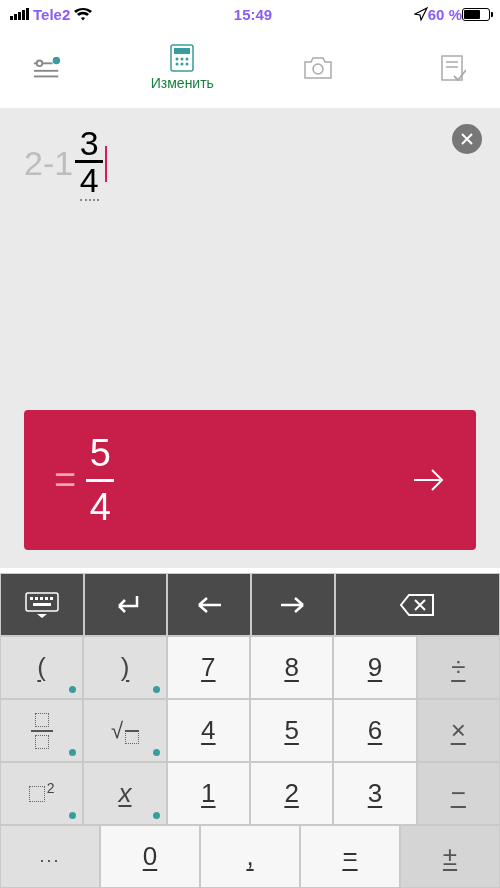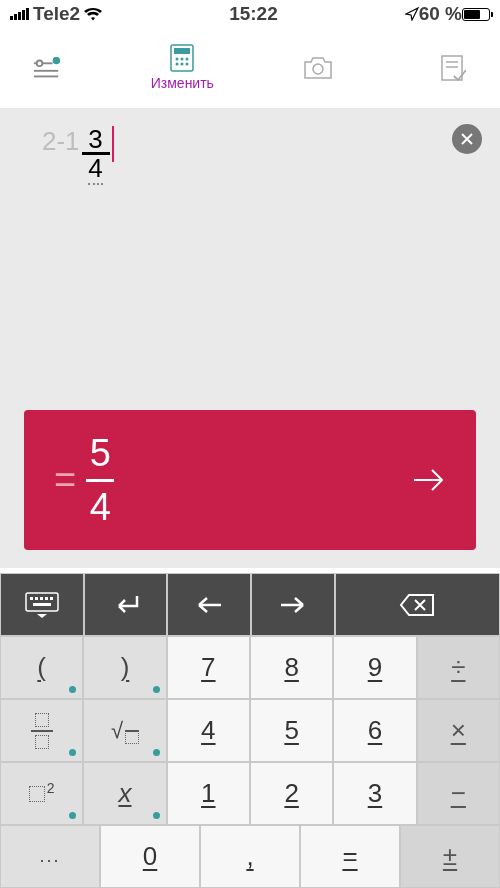--- a/index.html
+++ b/index.html
@@ -10,23 +10,23 @@
     font-family: -apple-system, Helvetica, Arial, sans-serif;
     overflow: hidden;
     position: relative;
   }
   .status-bar {
     height: 28px;
     display: flex;
     align-items: center;
     justify-content: space-between;
     padding: 0 10px;
-    font-size: 19px;
+    font-size: 15px;
     font-weight: 600;
-    color: #404040;
+    color: #8b5cf6;
   }
   .status-left { display: flex; align-items: center; gap: 4px; }
   .status-right { display: flex; align-items: center; }
   .signal { display: flex; align-items: flex-end; gap: 1px; }
   .signal span { width: 3px; background: #000; display: inline-block; }
   .signal span:nth-child(1){height:4px}
   .signal span:nth-child(2){height:6px}
   .signal span:nth-child(3){height:8px}
   .signal span:nth-child(4){height:10px}
   .signal span:nth-child(5){height:12px}
@@ -37,38 +37,38 @@
   .battery-fill { position:absolute; left:1px; top:1px; bottom:1px; width:60%; background:#000; border-radius:1px; }
 
   .toolbar {
     height: 80px;
     display: flex;
     justify-content: space-between;
     align-items: center;
     padding: 0 18px;
   }
   .tb-item { width:58px; display:flex; flex-direction:column; align-items:center; gap:4px; }
-  .tb-label { font-size:14px; color:#a21caf; }
+  .tb-label { font-size:14px; color:#15803d; }
   .tb-icon { width:30px; height:26px; display:flex; align-items:center; justify-content:center; }
 
   .work-area {
     background: #eaeaea;
     height: 460px;
     position: relative;
     padding: 18px 24px;
   }
   .close-btn {
     position: absolute; top: 16px; right: 18px;
     width: 30px; height: 30px; border-radius: 50%;
     background: #777; color:#fff; display:flex; align-items:center; justify-content:center;
     font-size:18px; font-weight:300;
   }
   .expr {
-    display: flex; 
-    font-size: 26px; color:#000;margin-left:18px;
+    display: flex; align-items: center;
+    font-size: 34px; color:#000;
   }
   .expr .gray { color:#bdbdbd; }
   .frac {
     display:inline-flex; flex-direction:column; align-items:center;
     margin-left:2px;
   }
   .frac .num { line-height:1; }
   .frac .bar { width:28px; height:3px; background:#000; }
   .frac .den { line-height:1; border-bottom:2px dotted #888; padding-bottom:2px;}
   .cursor {
@@ -130,21 +130,21 @@
         <span></span>
         <span></span>
         <span></span>
         <span></span>
     </span>
     <span>Tele2</span>
     <svg width="18" height="13" viewBox="0 0 18 13">
         <path d="M9 12.5 L11 10 C10 9 8 9 7 10 Z M3 6 C6 3 12 3 15 6 L13 8 C11 6 7 6 5 8 Z M0 3 C5 -1 13 -1 18 3 L16 5 C12 1 6 1 2 5 Z" fill="#000"></path>
       </svg>
   </div>
-  <div>15:22</div>
+  <div>15:49</div>
   <div class="status-right">
     <svg width="14" height="14" viewBox="0 0 14 14">
         <path d="M1 7 L13 1 L7 13 L6 8 Z" fill="none" stroke="#000" stroke-width="1.2"></path>
       </svg>
     <span>60 %</span>
     <span class="battery">
         <span class="battery-fill"></span>
       </span>
   </div>
 </div>

